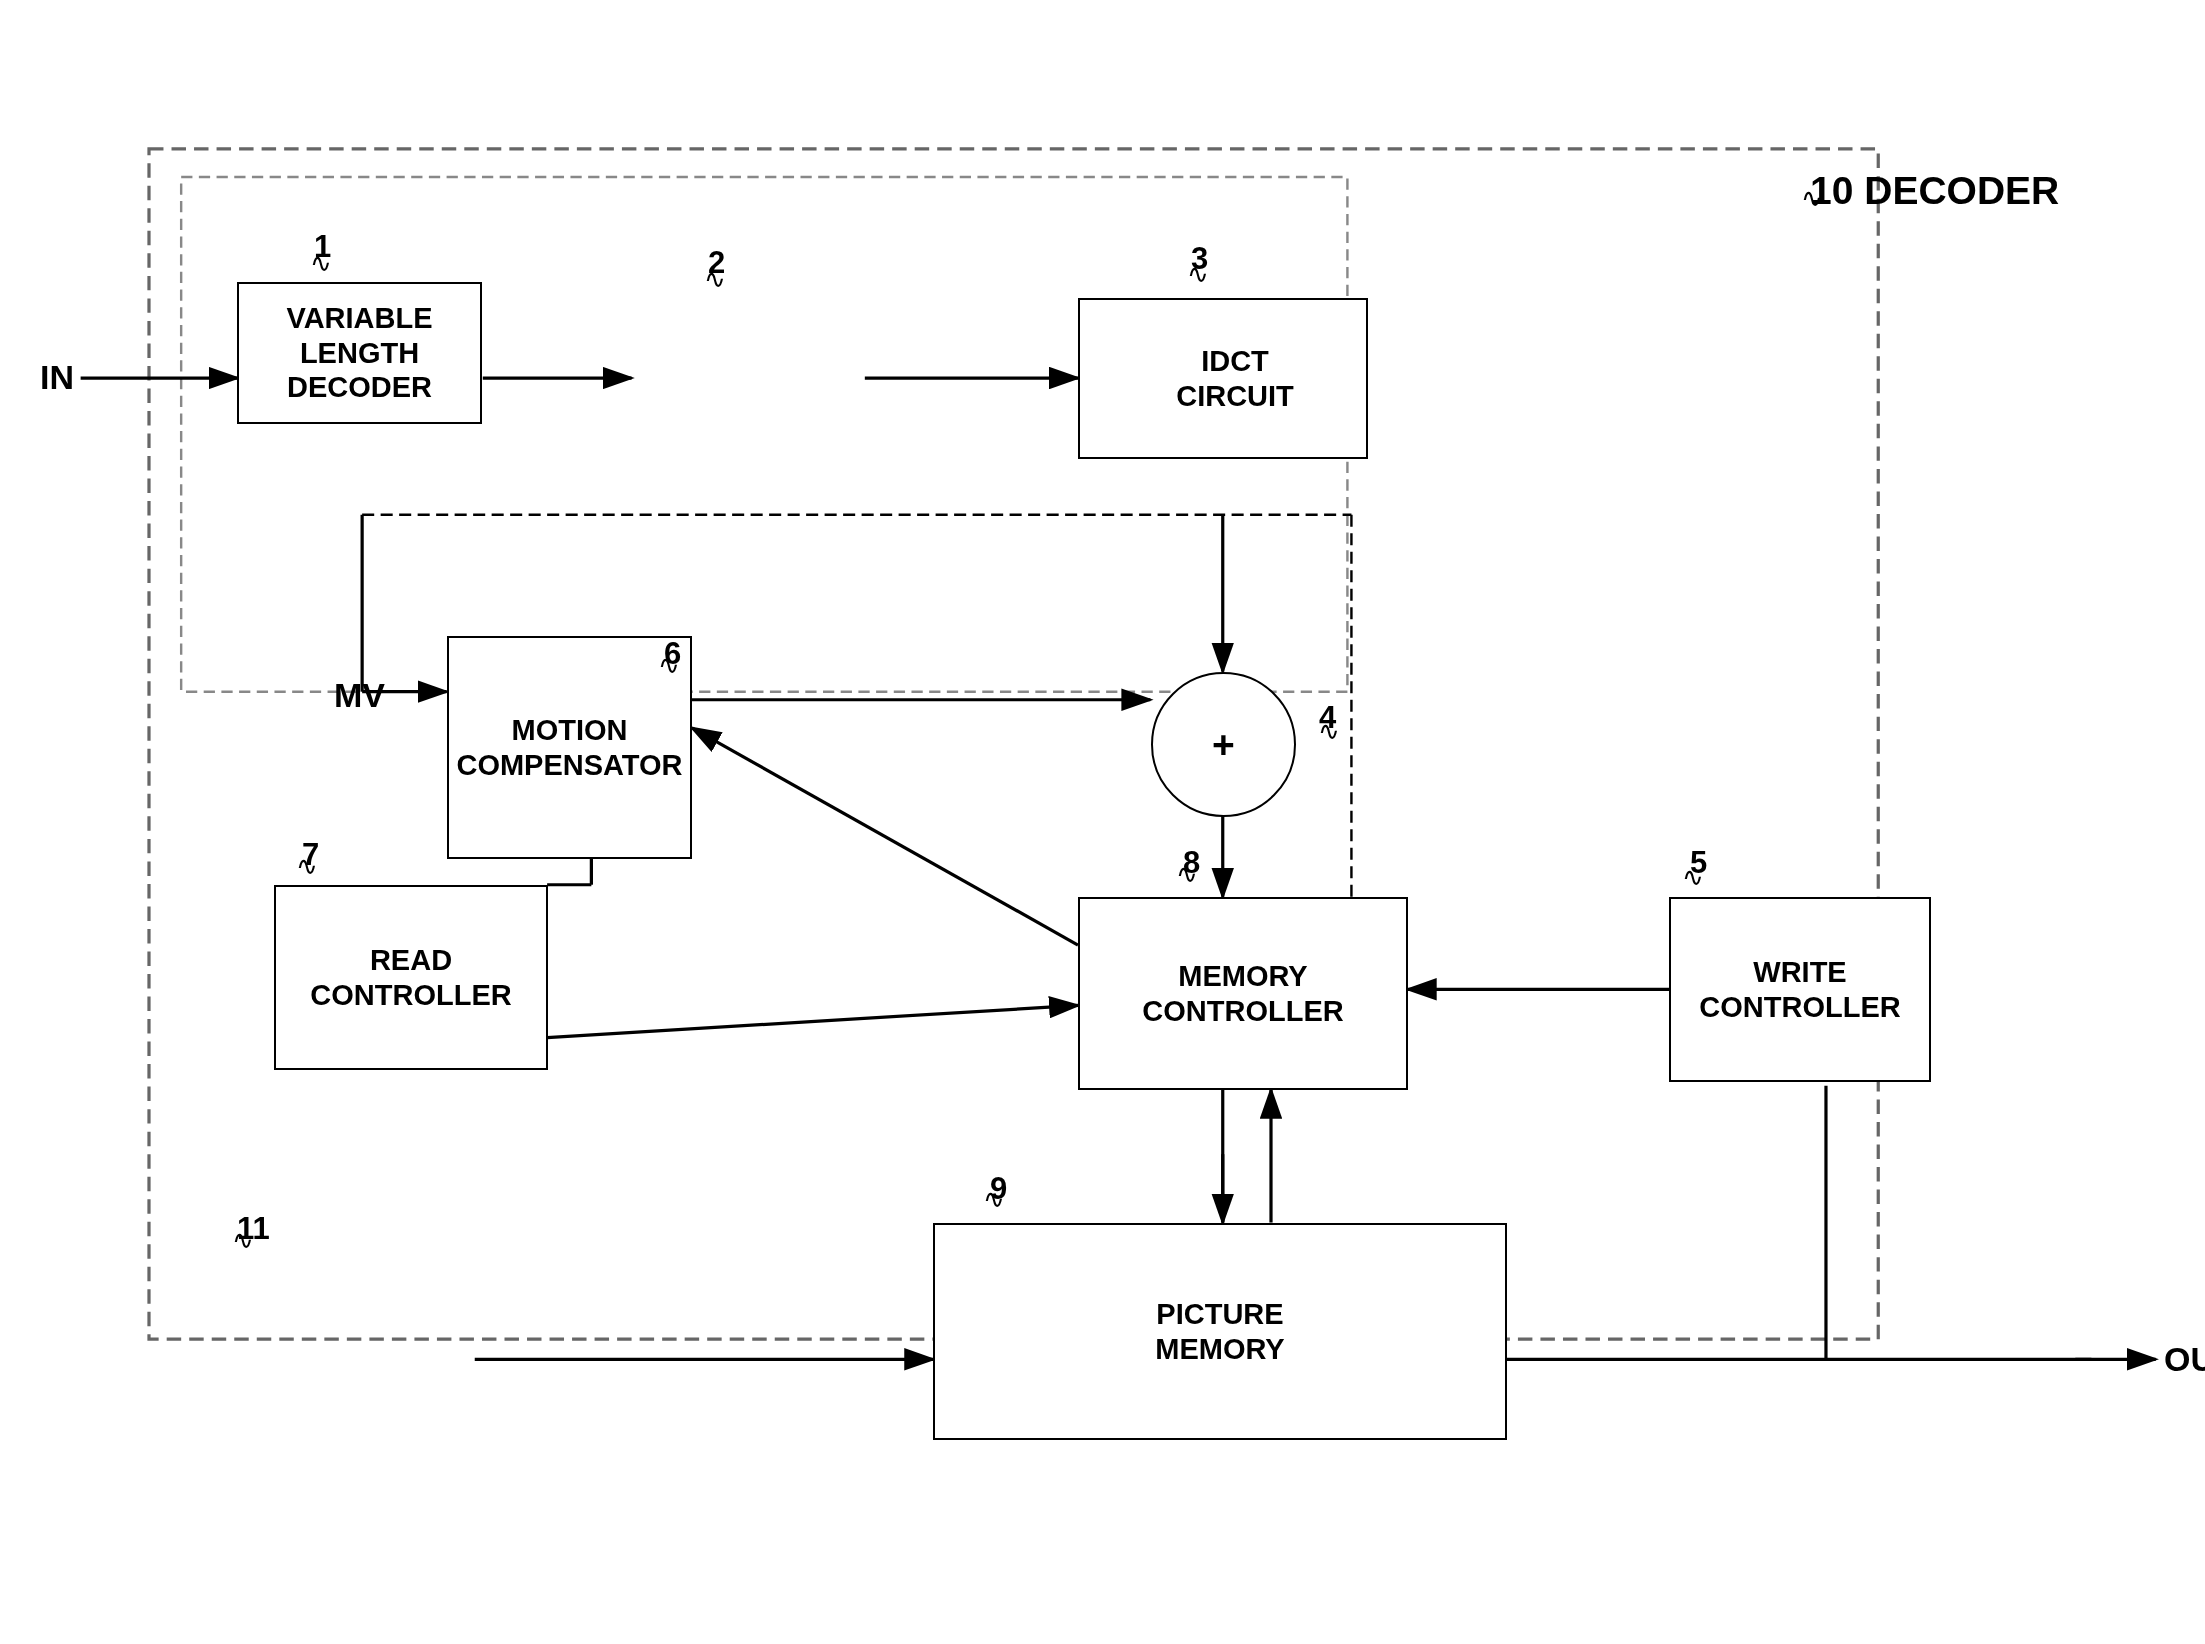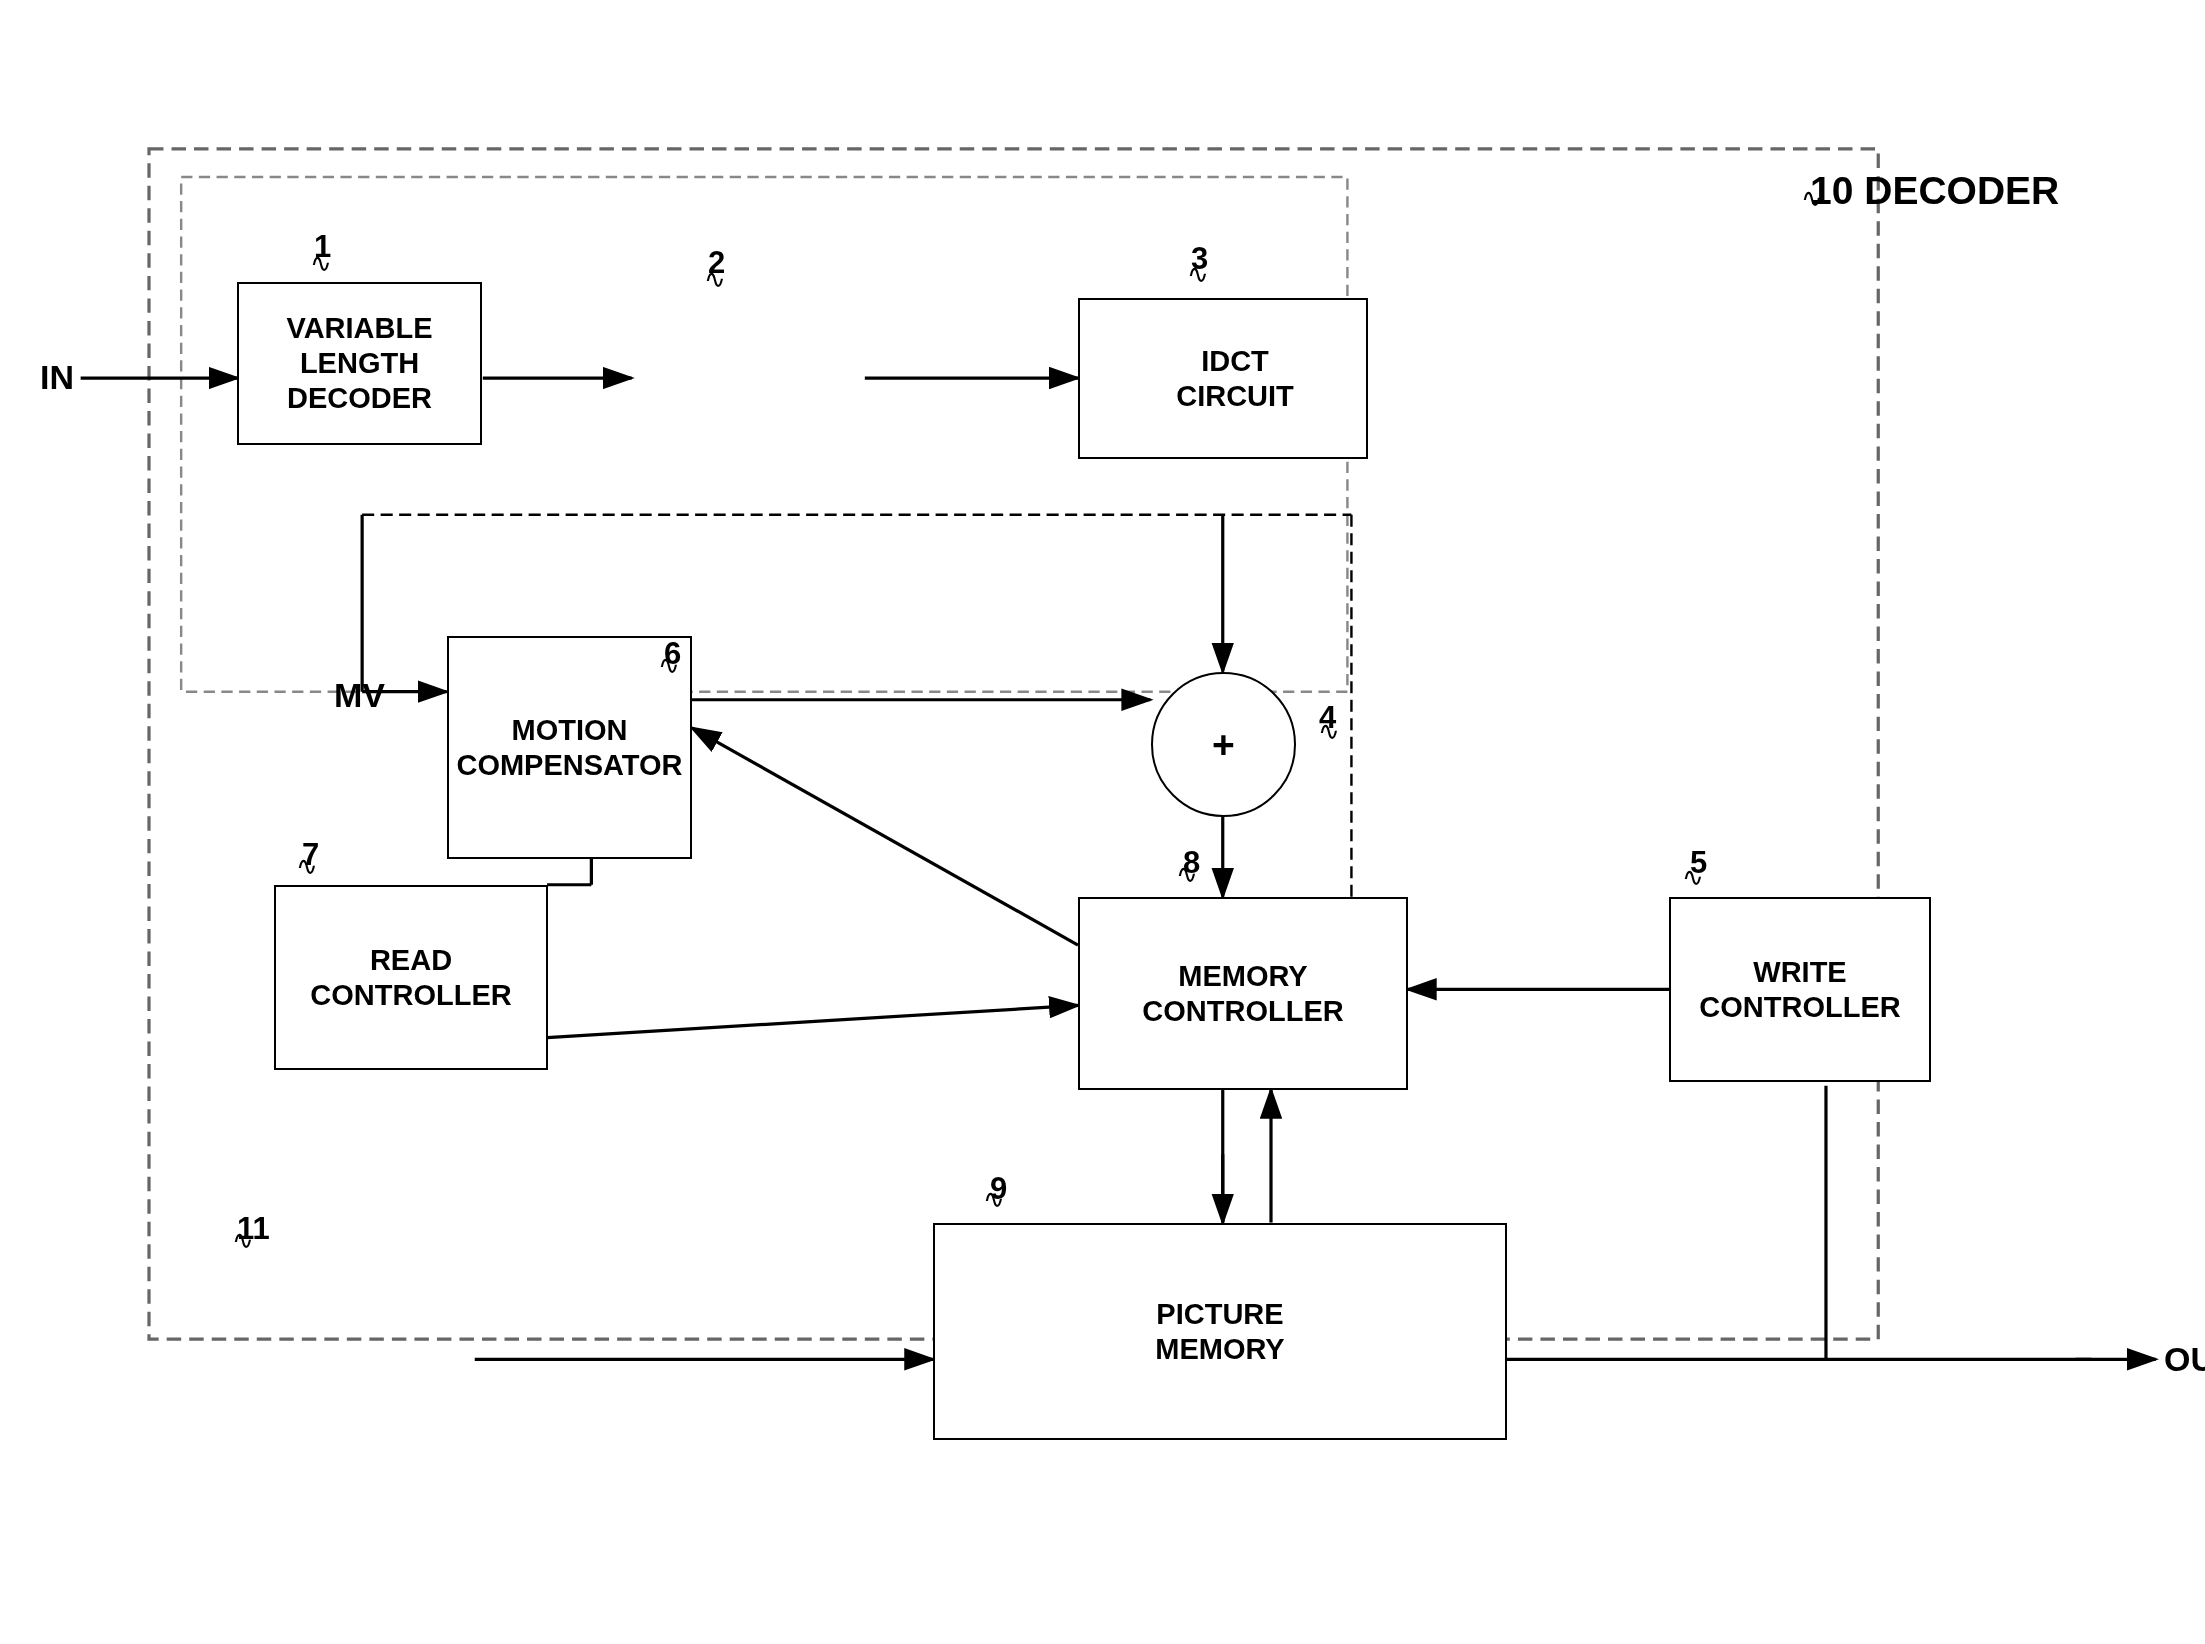--- a/index.html
+++ b/index.html
@@ -118,21 +118,21 @@
     <line x1="2270" y1="1350" x2="2270" y2="1690" stroke="#000" stroke-width="4"></line>
 
     <line x1="450" y1="640" x2="1680" y2="640" stroke="#000" stroke-width="3" stroke-dasharray="15,8"></line>
     <line x1="1680" y1="640" x2="1680" y2="1200" stroke="#000" stroke-width="3" stroke-dasharray="15,8"></line>
     <line x1="1680" y1="1200" x2="1340" y2="1200" stroke="#000" stroke-width="3" stroke-dasharray="15,8"></line>
 
   </svg>
 
   <div class="label-bold" style="left:40px; top:358px;">IN</div>
 
-  <div class="block" style="left:237px; top:282px; width:245px; height:163px;">
+  <div class="block" style="left:237px; top:282px; width:245px; height:142px;">
     <span>VARIABLE<br>LENGTH<br>DECODER</span>
   </div>
   <div class="label-num" style="left:314px; top:229px;">1</div>
 
   <div class="label-num" style="left:708px; top:245px;">2</div>
 
   <div class="block" style="left:1078px; top:298px; width:290px; height:161px;padding-left:24px;">
     <span>IDCT<br>CIRCUIT</span>
   </div>
   <div class="label-num" style="left:1191px; top:241px;">3</div>

